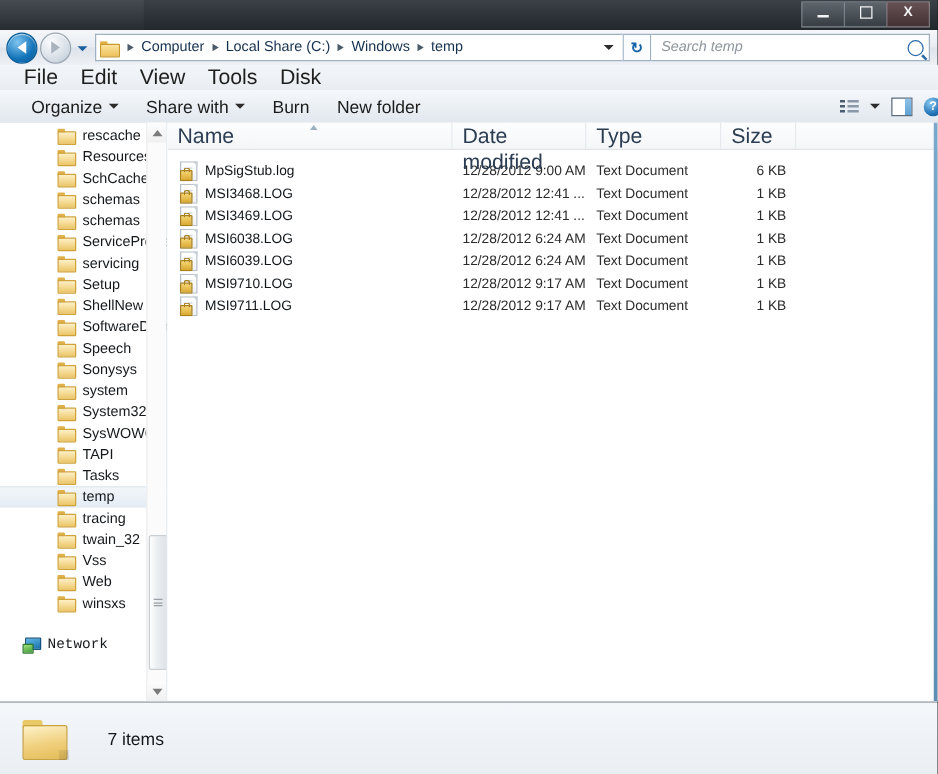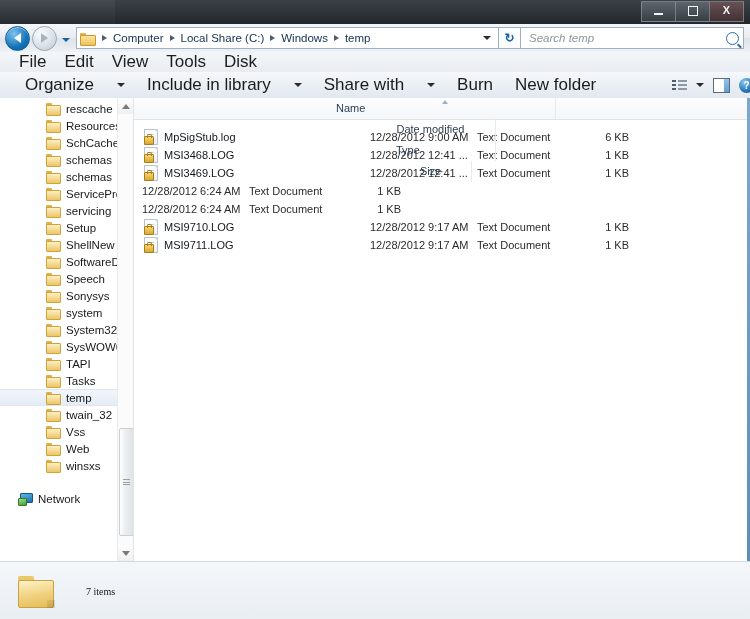--- a/index.html
+++ b/index.html
@@ -141,22 +141,22 @@
   .menu-item{padding:0 9px;color:#1e1e1e;font-size:17px;line-height:20px;}
 
   
   #toolbar{
     position:absolute;left:0;top:72px;width:750px;height:26px;
     background:linear-gradient(180deg,#f6f8fb 0%,#eaeff4 50%,#e2e8ef 100%);
     border-bottom:1px solid #c8d0d8;
     display:flex;align-items:center;padding-left:14px;
   }
   .tool-btn{
-    display:flex;align-items:center;gap:23px;padding:0 11px;height:22px;
-    color:#1b1b1b;font-size:17px;
+    display:flex;align-items:center;gap:5px;padding:0 11px;height:22px;
+    color:#1b1b1b;font-size:14px;
   }
   .tool-right{margin-left:auto;display:flex;align-items:center;padding-right:10px;gap:9px;}
   .viewicon{
     width:15px;height:12px;position:relative;
   }
   .viewicon i{
     position:absolute;left:0;width:4px;height:2px;background:#4b5d70;display:block;
   }
   .viewicon i:nth-child(1){top:1px;}
   .viewicon i:nth-child(2){top:5px;}
@@ -207,21 +207,21 @@
     content:"";position:absolute;left:0;top:0px;width:6px;height:3px;
     background:#e0b14b;border-radius:1px 1px 0 0;
   }
   .tree-folder:after{
     content:"";position:absolute;left:0;top:2px;width:13px;height:9px;
     background:linear-gradient(180deg,#fdf0c6,#ecc667);
     border:1px solid #cfa23a;border-radius:1px;
   }
   .net-row{
     height:17px;display:flex;align-items:center;padding-left:18px;
-    font-size:11.5px;color:#16191c;margin-top:16px;
+    font-size:11.5px;color:#16191c;margin-top:16px;font-family:Liberation Mono, monospace;
   }
   .neticon{
     width:14px;height:12px;position:relative;margin-right:6px;flex:none;
   }
   .neticon:before{
     content:"";position:absolute;left:2px;top:0;width:11px;height:8px;
     background:linear-gradient(160deg,#5fb9e8,#1b6fa8);
     border:1px solid #14557f;border-radius:1px;
   }
   .neticon:after{
@@ -245,24 +245,24 @@
     position:absolute;left:1px;top:330px;width:13px;height:106px;
     background:linear-gradient(90deg,#fefefe,#eceff1 40%,#dfe3e7);
     border:1px solid #c9ced3;border-radius:2px;
     display:flex;align-items:center;justify-content:center;
   }
   .grip i{display:block;width:7px;height:1px;background:#9aa0a6;margin:1.5px 0;}
 
   
   #listpane{flex:1;height:463px;position:relative;background:#fff;overflow:hidden;}
   #colheader{
-    display:flex;height:21px;align-items:center;
+    display:flex;height:21px;align-items:flex-start;
     background:linear-gradient(180deg,#fdfdfe,#f4f6f8);
     border-bottom:1px solid #e0e4e8;
-    font-size:11px;color:#2b3d52;flex-direction:column;
+    font-size:17px;color:#2b3d52;
   }
   .col{
     height:21px;line-height:21px;padding-left:8px;
     border-right:1px solid #e6eaee;position:relative;box-sizing:border-box;
   }
   .col.name{width:228px;}
   .col.date{width:107px;}
   .col.type{width:108px;}
   .col.size{width:60px;}
   .col.blank{width:80px;border-right:none;}
@@ -325,21 +325,21 @@
   #statusfolder:after{
     content:"";position:absolute;left:0;top:6px;width:34px;height:26px;
     background:linear-gradient(170deg,#fdf2c8,#f0d07e 55%,#e5bd58);
     border:1px solid #c9a23c;border-radius:2px;
   }
   #statusfolder .fold{
     position:absolute;right:3px;bottom:0px;width:8px;height:8px;
     background:linear-gradient(135deg,rgba(0,0,0,.06),rgba(0,0,0,.14));
     z-index:2;
   }
-  #statustext{margin-left:28px;font-size:10px;color:#14171a;font-family:Liberation Serif, serif;}
+  #statustext{margin-left:28px;font-size:14px;color:#14171a;}
 </style>
 </head>
 <body>
 
 <div id="desktop"></div>
 
 <div id="window">
 
   <div class="glass-frame">
     <div class="titlebar-buttons">
@@ -387,24 +387,20 @@
     <div class="menu-item">Tools</div>
     <div class="menu-item">Disk</div>
   </div>
 
   <div id="toolbar">
     <div class="tool-btn">
       <span>Organize</span>
       <span class="caret dark"></span>
     </div>
     <div class="tool-btn">
-      <span>Include in library</span>
-      <span class="caret dark"></span>
-    </div>
-    <div class="tool-btn">
       <span>Share with</span>
       <span class="caret dark"></span>
     </div>
     <div class="tool-btn">Burn</div>
     <div class="tool-btn">New folder</div>
 
     <div class="tool-right">
       <span class="viewicon">
         <i></i>
           <i></i>
@@ -490,20 +486,24 @@
         <div class="tree-row">
             <span class="tree-folder"></span>
             <span>Tasks</span>
           </div>
         <div class="tree-row selected">
             <span class="tree-folder"></span>
             <span>temp</span>
           </div>
         <div class="tree-row">
             <span class="tree-folder"></span>
+            <span>tracing</span>
+          </div>
+        <div class="tree-row">
+            <span class="tree-folder"></span>
             <span>twain_32</span>
           </div>
         <div class="tree-row">
             <span class="tree-folder"></span>
             <span>Vss</span>
           </div>
         <div class="tree-row">
             <span class="tree-folder"></span>
             <span>Web</span>
           </div>
@@ -583,25 +583,43 @@
                 <i></i>
                 <span class="lock"></span>
               </span>
             <span>MSI3469.LOG</span>
           </div>
           <div class="cell date">12/28/2012 12:41 ...</div>
           <div class="cell type">Text Document</div>
           <div class="cell size">1 KB</div>
         </div>
         <div class="row">
+          <div class="cell name">
+            <span class="docicon">
+                <i></i>
+                <i></i>
+                <i></i>
+                <span class="lock"></span>
+              </span>
+            <span>MSI6038.LOG</span>
+          </div>
           <div class="cell date">12/28/2012 6:24 AM</div>
           <div class="cell type">Text Document</div>
           <div class="cell size">1 KB</div>
         </div>
         <div class="row">
+          <div class="cell name">
+            <span class="docicon">
+                <i></i>
+                <i></i>
+                <i></i>
+                <span class="lock"></span>
+              </span>
+            <span>MSI6039.LOG</span>
+          </div>
           <div class="cell date">12/28/2012 6:24 AM</div>
           <div class="cell type">Text Document</div>
           <div class="cell size">1 KB</div>
         </div>
         <div class="row">
           <div class="cell name">
             <span class="docicon">
                 <i></i>
                 <i></i>
                 <i></i>

